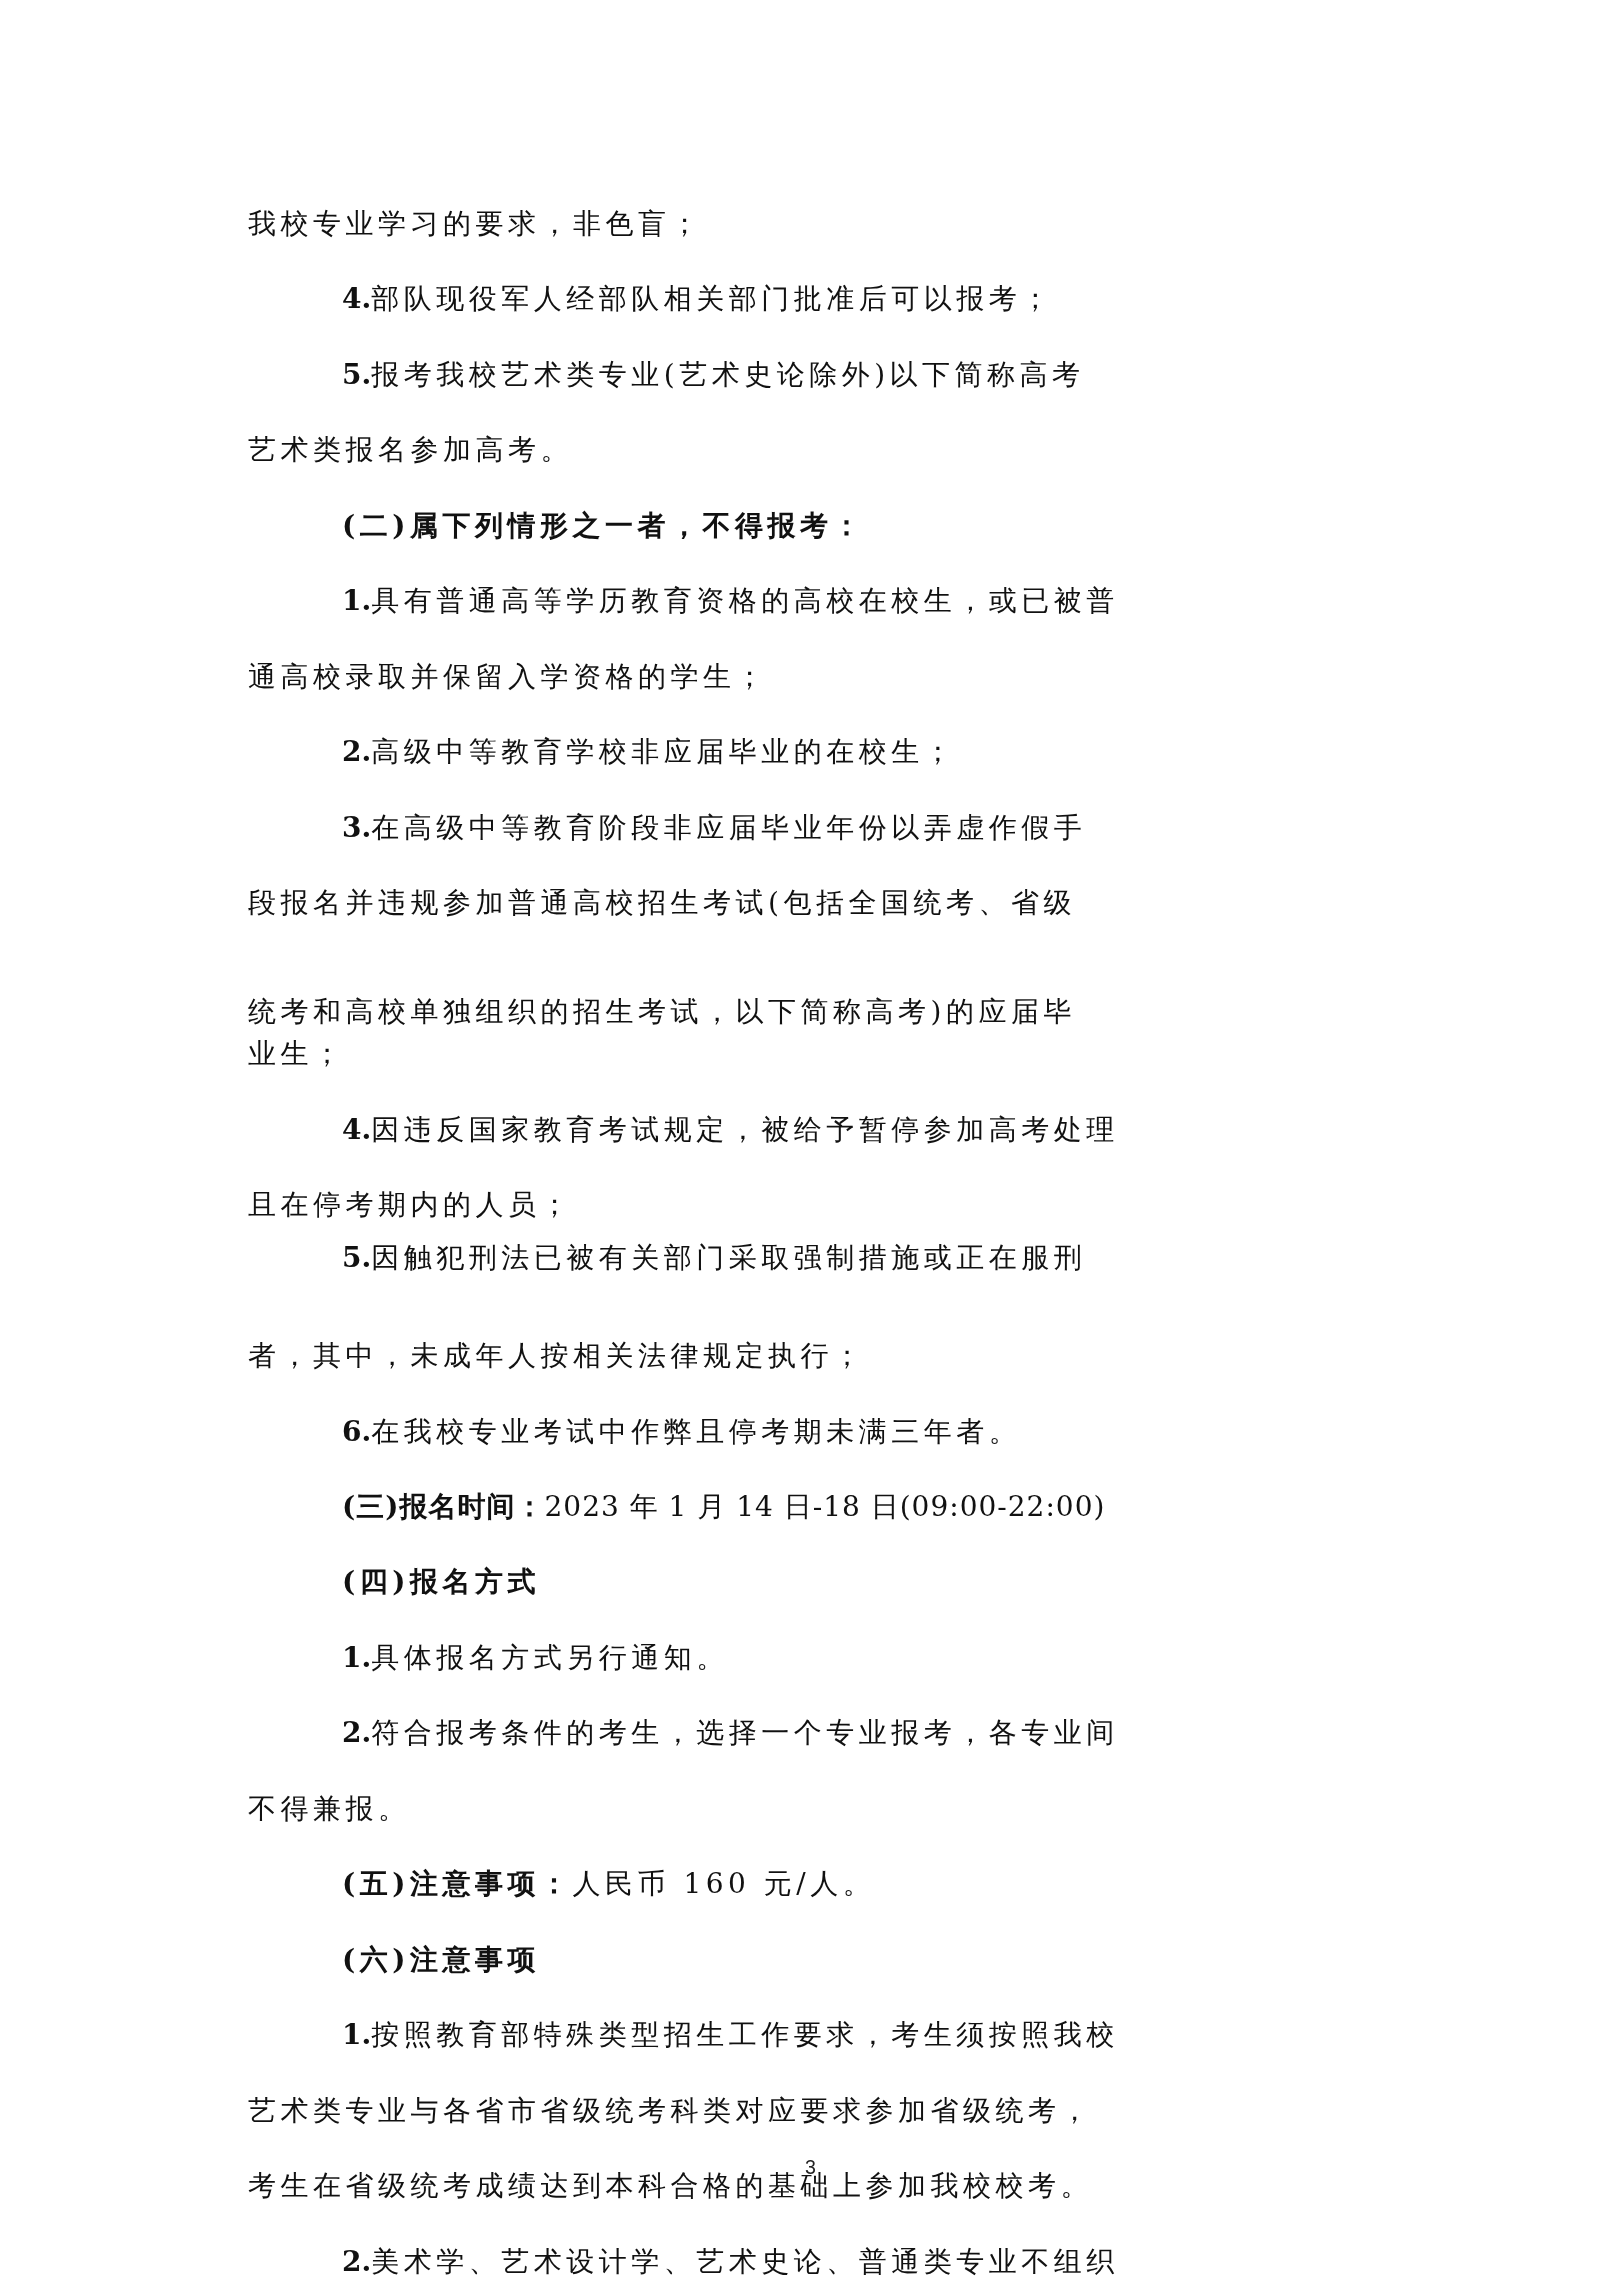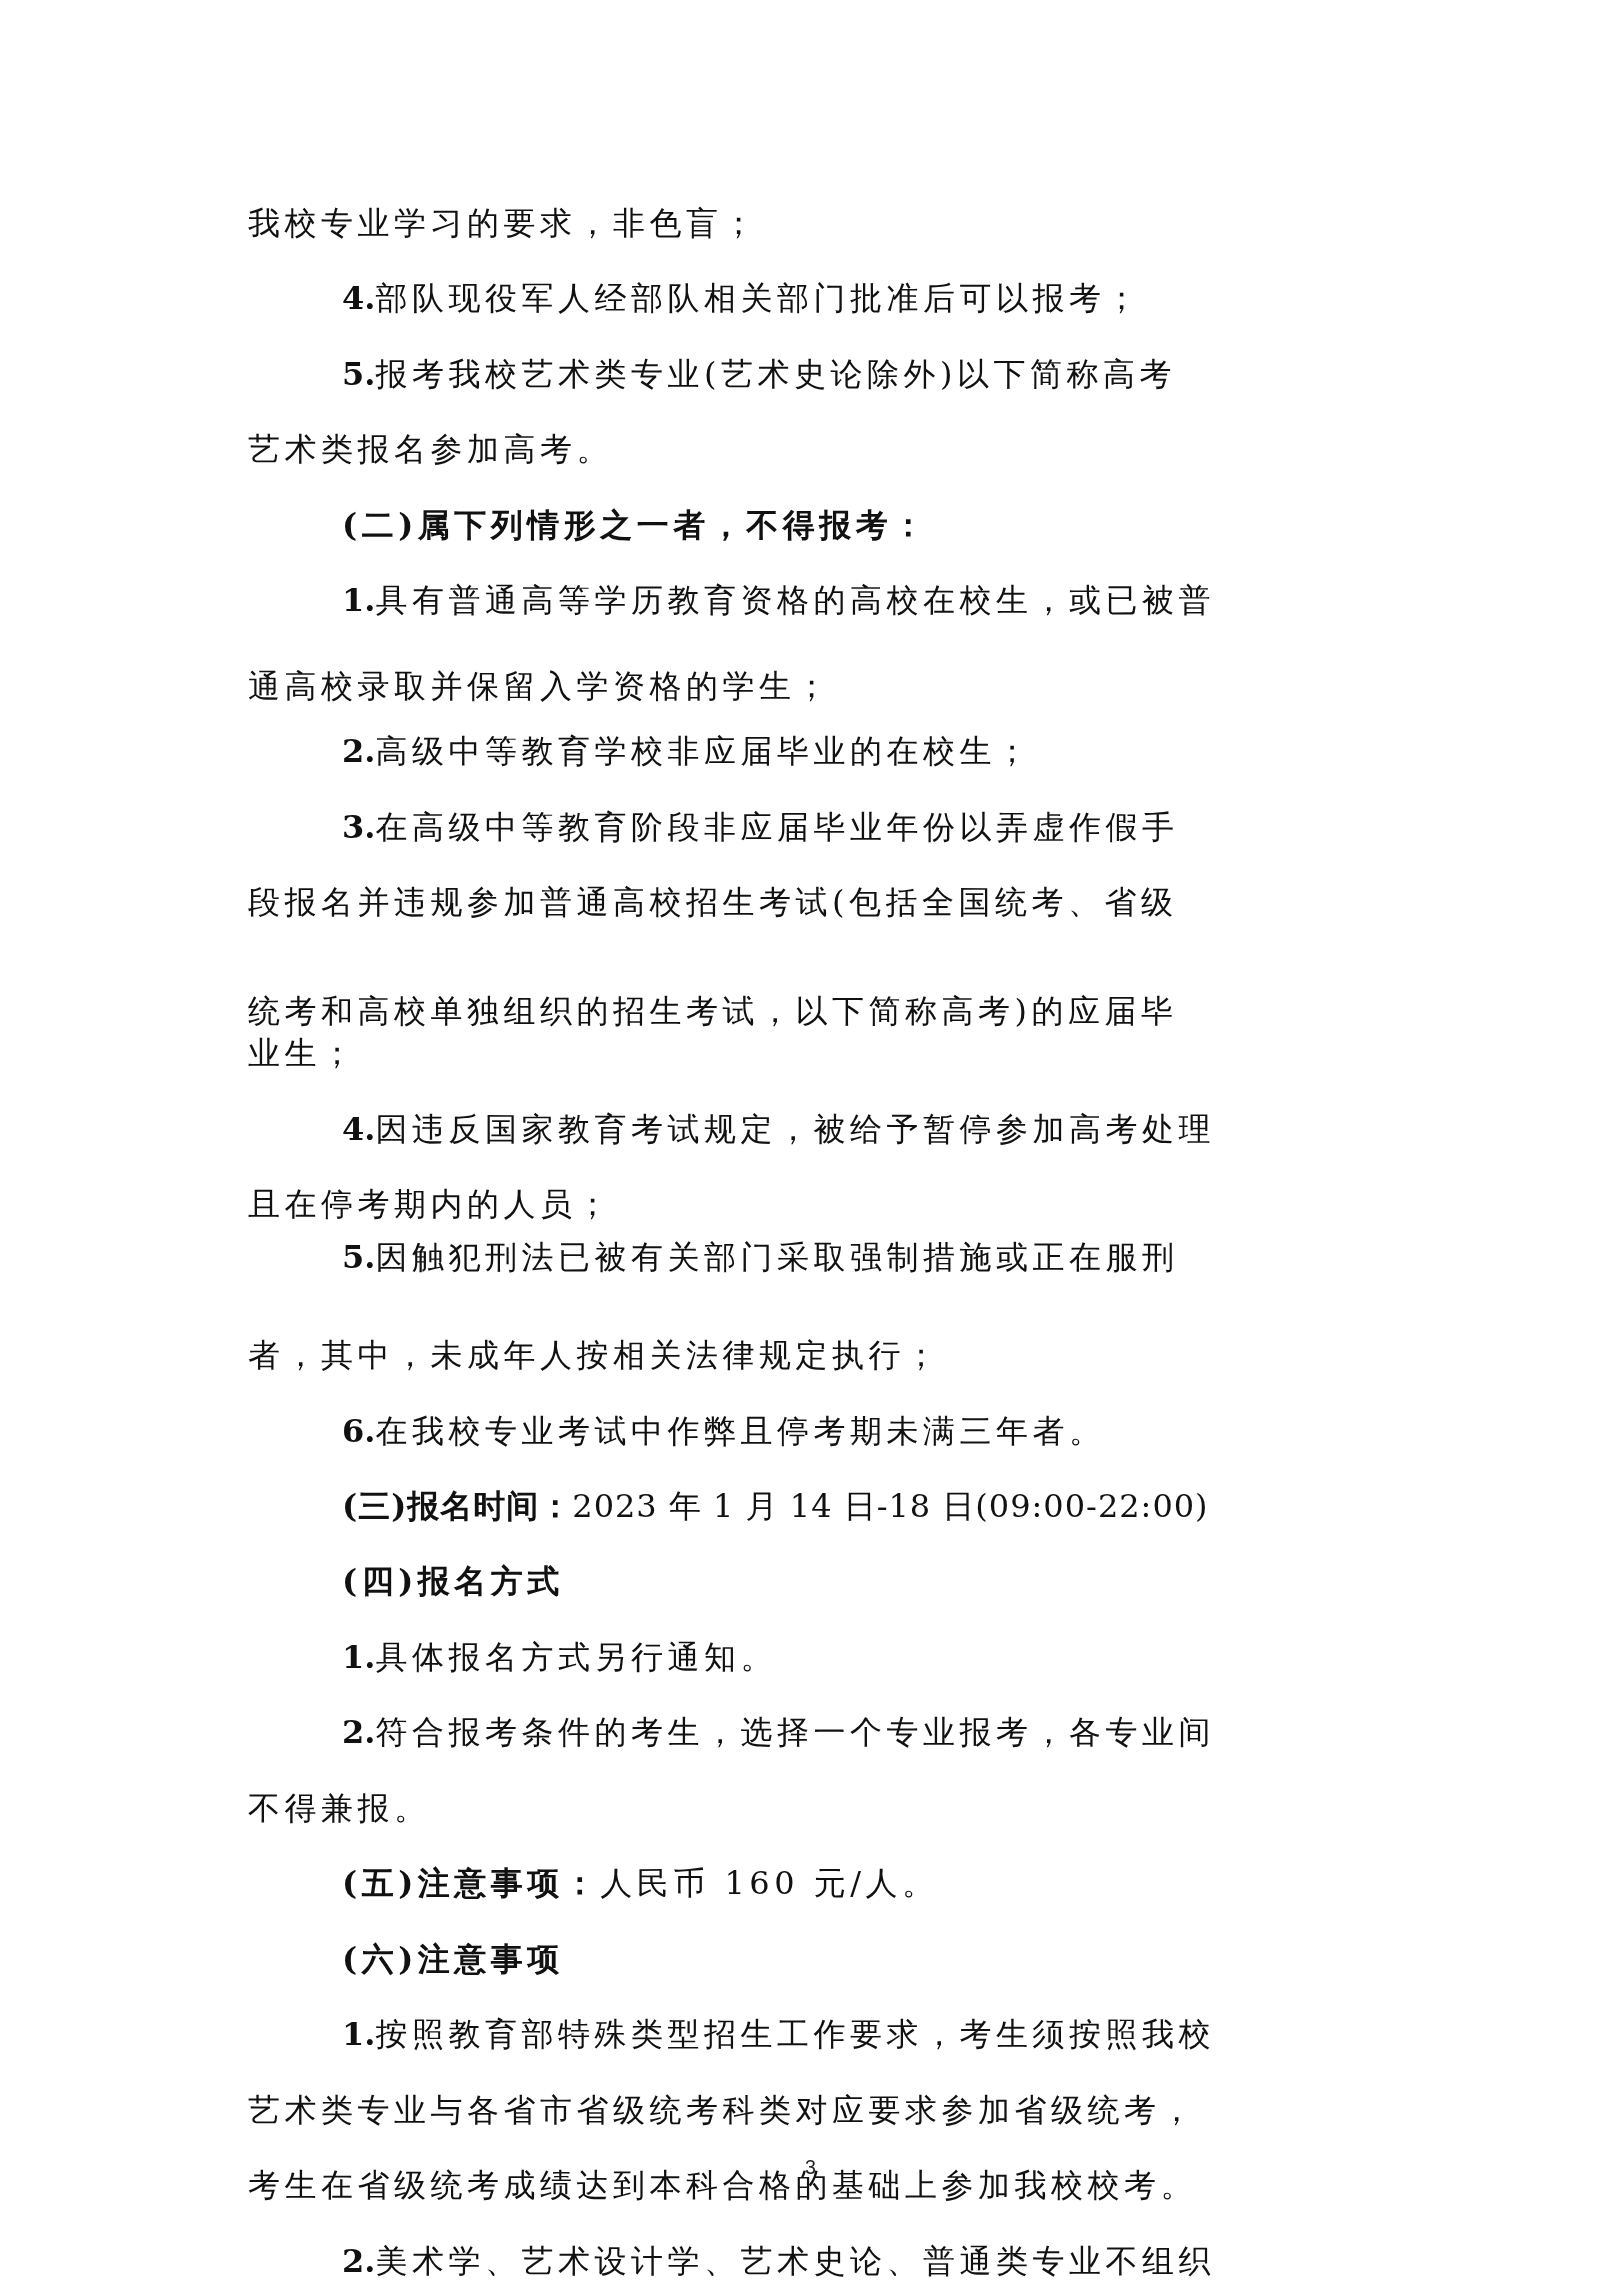--- a/index.html
+++ b/index.html
@@ -19,21 +19,21 @@
       position: absolute;
       left: 248px;
       top: 186px;
       width: 1137px;
     }
     .line {
       position: absolute;
       left: 0;
       height: 75px;
       line-height: 75px;
-      font-size: 32px;
+      font-size: 28px;
       white-space: nowrap;
       letter-spacing: 4.5px;
     }
     .indent { left: 94px; }
     .num { font-weight: bold; letter-spacing: 0; }
     .bold { font-weight: bold; }
     .page-number {
       position: absolute;
       left: 0;
       width: 1621px;
@@ -53,21 +53,21 @@
   <div class="line indent" style="top:75px"><span class="num">4.</span><span>部队现役军人经部队相关部门批准后可以报考；</span></div>
 
   <div class="line indent" style="top:151px"><span class="num">5.</span><span>报考我校艺术类专业(艺术史论除外)以下简称高考</span></div>
 
   <div class="line" style="top:226px"><span>艺术类报名参加高考。</span></div>
 
   <div class="line indent bold" style="top:302px"><span>(二)属下列情形之一者，不得报考：</span></div>
 
   <div class="line indent" style="top:377px"><span class="num">1.</span><span>具有普通高等学历教育资格的高校在校生，或已被普</span></div>
 
-  <div class="line" style="top:463px"><span>通高校录取并保留入学资格的学生；</span></div>
+  <div class="line" style="top:453px"><span>通高校录取并保留入学资格的学生；</span></div>
 
   <div class="line indent" style="top:528px"><span class="num">2.</span><span>高级中等教育学校非应届毕业的在校生；</span></div>
 
   <div class="line indent" style="top:604px"><span class="num">3.</span><span>在高级中等教育阶段非应届毕业年份以弄虚作假手</span></div>
 
   <div class="line" style="top:679px"><span>段报名并违规参加普通高校招生考试(包括全国统考、省级</span></div>
 
   <div class="line" style="top:788px"><span>统考和高校单独组织的招生考试，以下简称高考)的应届毕</span></div>
 
   <div class="line" style="top:830px"><span>业生；</span></div>

